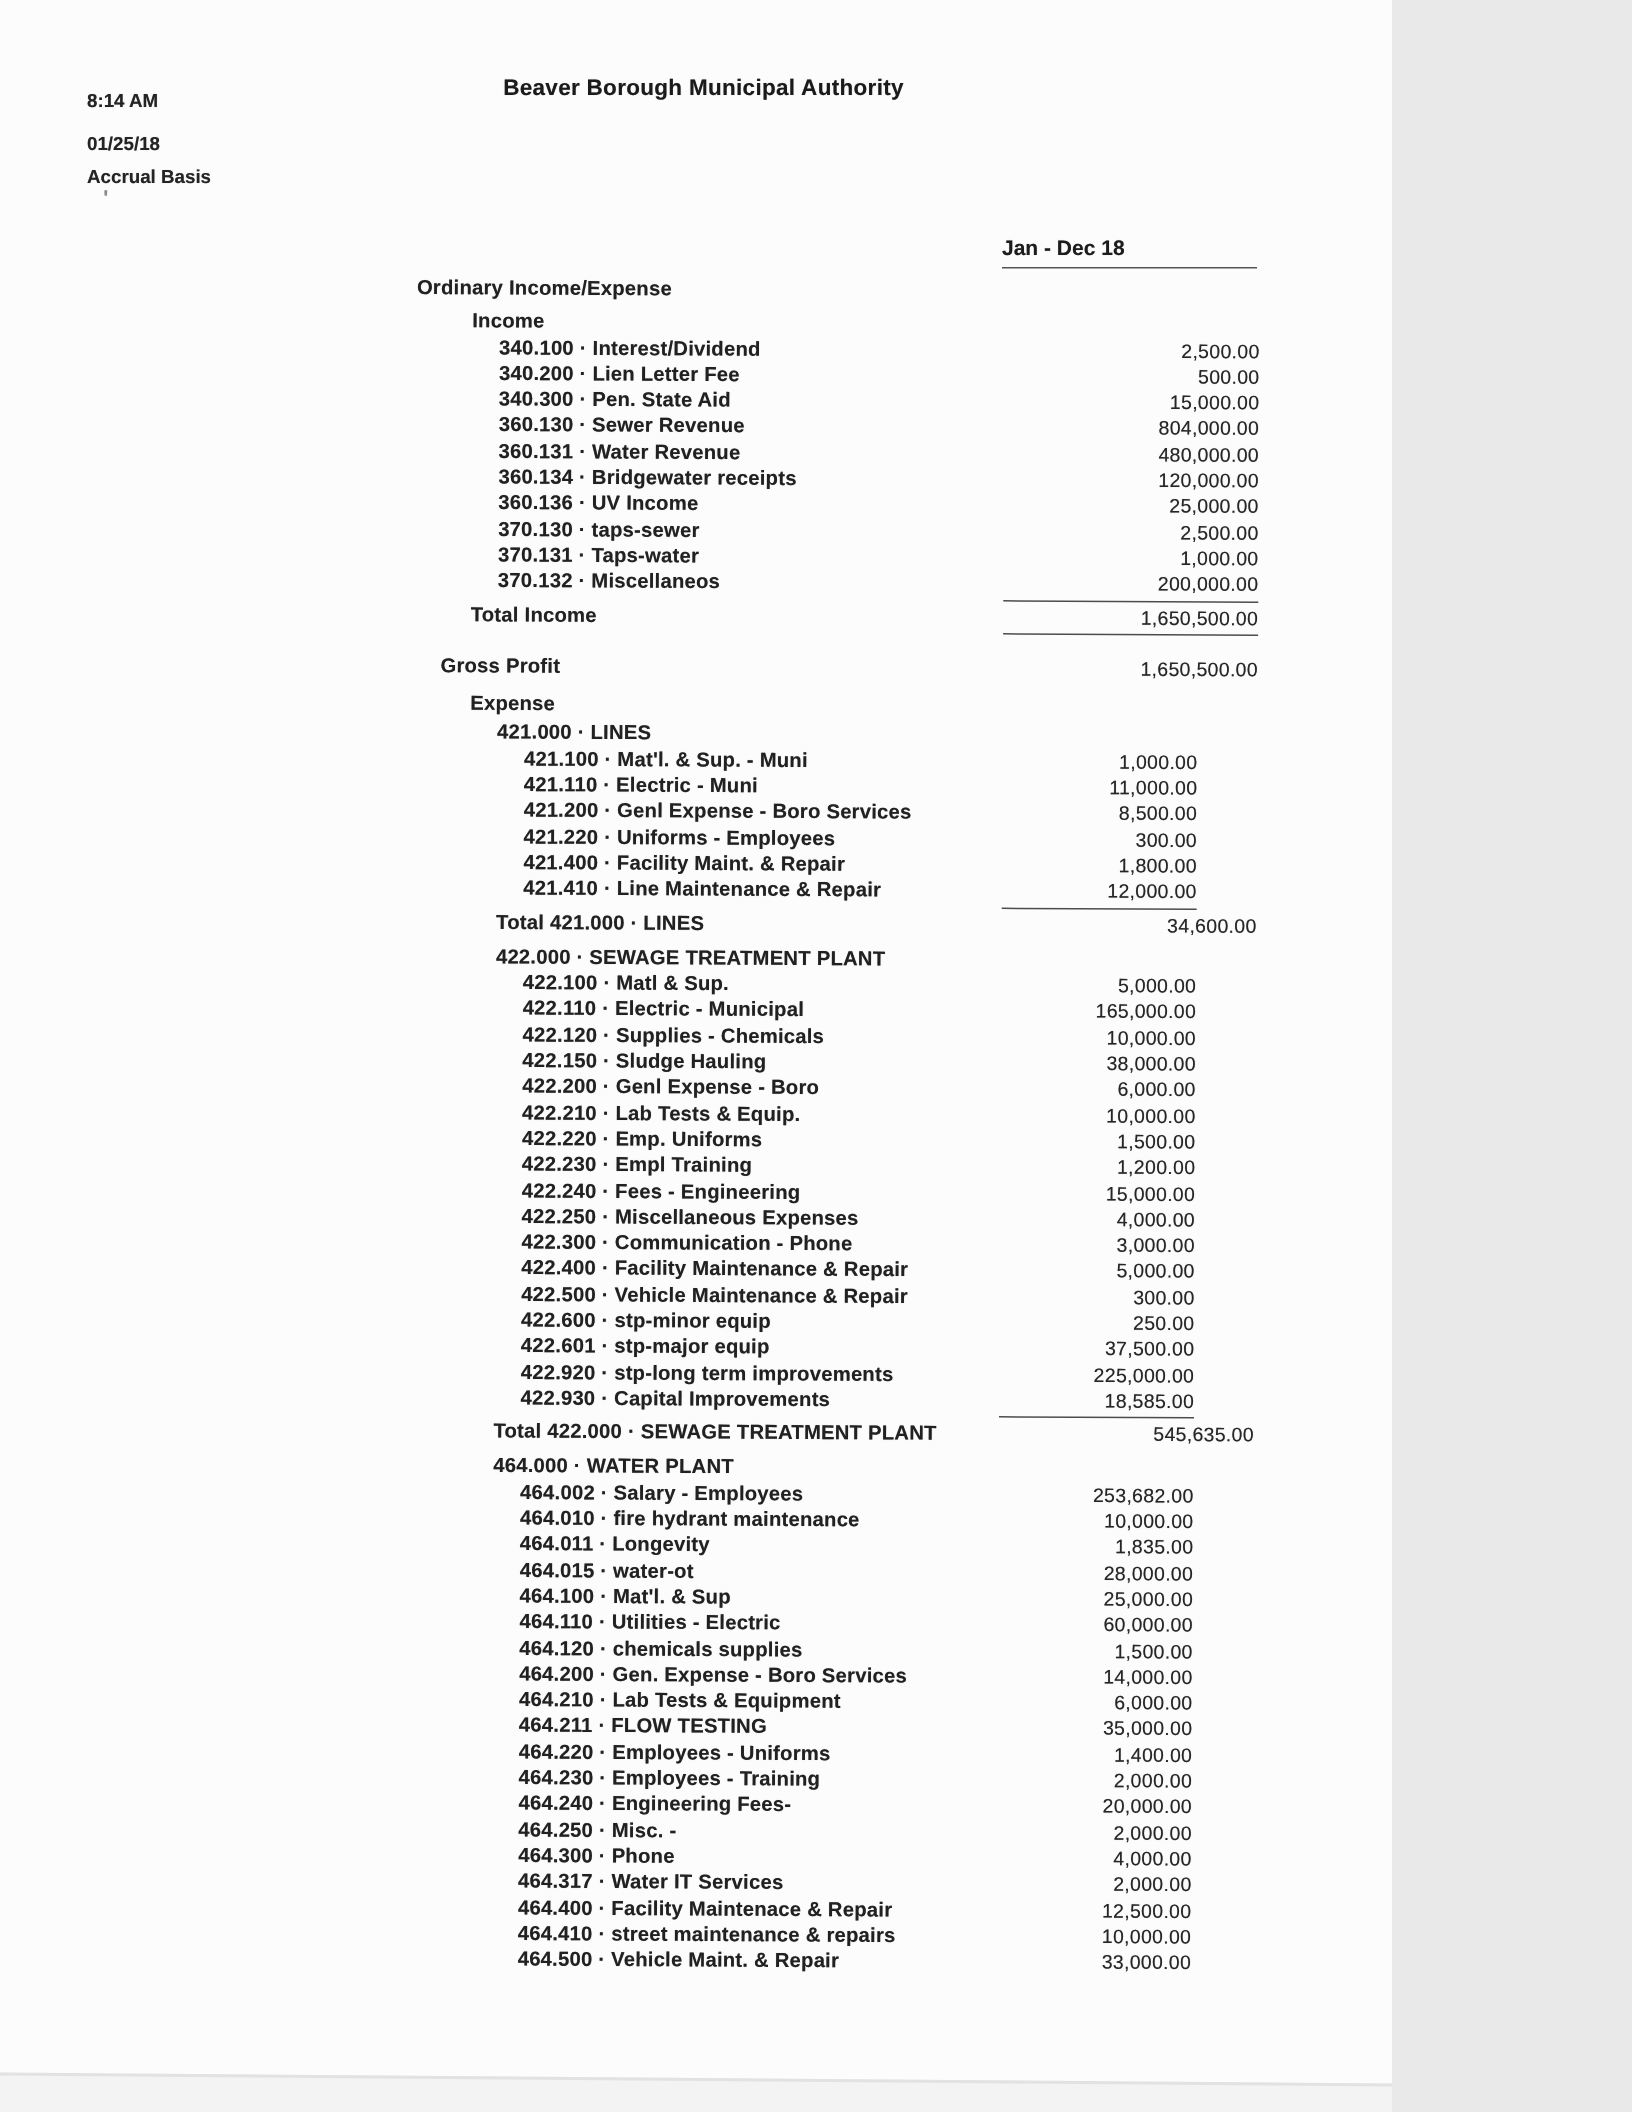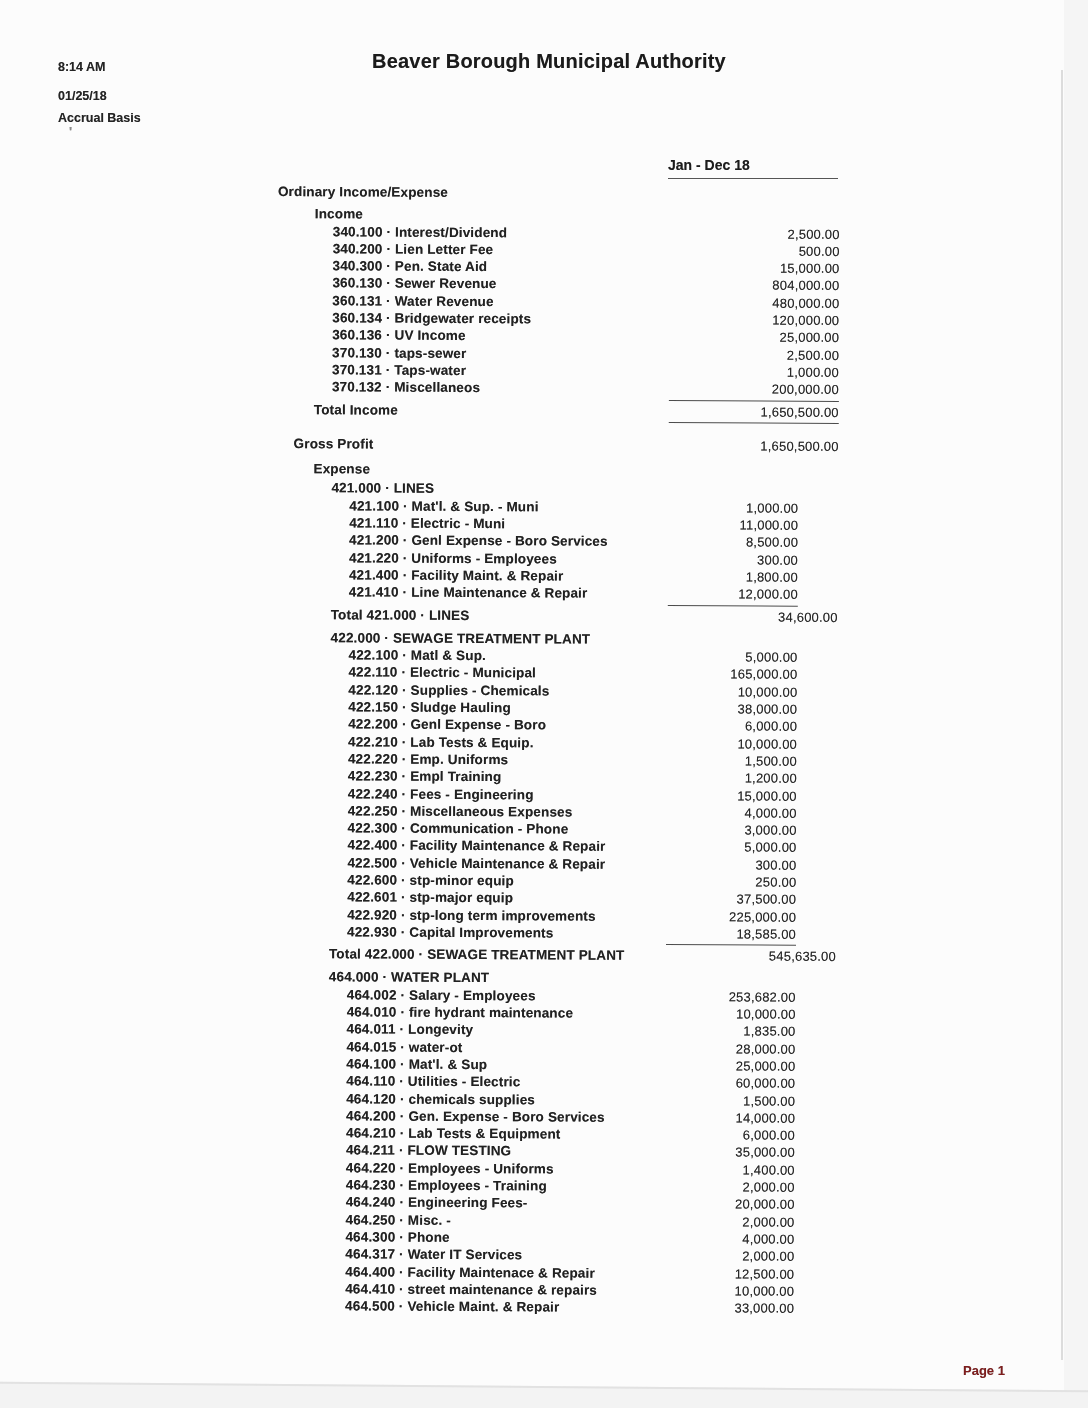--- a/index.html
+++ b/index.html
@@ -2,35 +2,35 @@
 <html><head>
 <meta charset="utf-8">
 <style>
   html,body{margin:0;padding:0;}
   body{
     width:1088px;height:1408px;
     background:#e9e9e9;
     font-family:"Liberation Sans", sans-serif;
   }
   .page{
-    position:relative;width:1088px;height:1408px;overflow:hidden;
+    position:relative;width:928px;height:1408px;overflow:hidden;
     background:#fcfcfc;color:#1c1c1c;
     text-shadow:0 0 0.5px rgba(20,20,20,0.45);
   }
   
   .edge-strip-right{position:absolute;left:1064px;top:0;width:24px;height:1408px;background:#f5f5f5;}
   .edge-line-right{position:absolute;left:1061px;top:70px;width:2px;height:1290px;background:#dcdcdc;}
   .edge-bottom{position:absolute;left:-20px;top:1386px;width:1140px;height:60px;background:#f3f3f3;border-top:2px solid #e2e2e2;transform:rotate(0.45deg);}
   .stray-mark{position:absolute;left:69px;top:124px;font-size:13px;color:#8a8a8a;font-weight:700;}
   
   .meta{position:absolute;left:58px;top:60px;font-size:12.5px;font-weight:700;color:#242424;}
   .meta .m-time{margin-bottom:15px;}
   .meta .m-date{margin-bottom:8px;}
   .titles{position:absolute;left:10px;right:0;top:50px;text-align:center;color:#1b1b1b;}
-  .t-company{font-size:20px;font-weight:700;letter-spacing:0.2px;}
+  .t-company{font-size:15px;font-weight:700;letter-spacing:0.2px;}
   .t-report{font-size:24px;font-weight:700;margin-top:3px;letter-spacing:0.2px;}
   .t-period{font-size:16px;font-weight:700;margin-top:4px;}
   .colhead{
     position:absolute;left:668px;top:157px;width:170px;
     font-size:14px;font-weight:700;padding-bottom:5px;border-bottom:1.6px solid #555;
   }
   
   .report{
     position:absolute;left:278px;top:183px;width:562px;
     transform:rotate(0.3deg);transform-origin:0 0;

